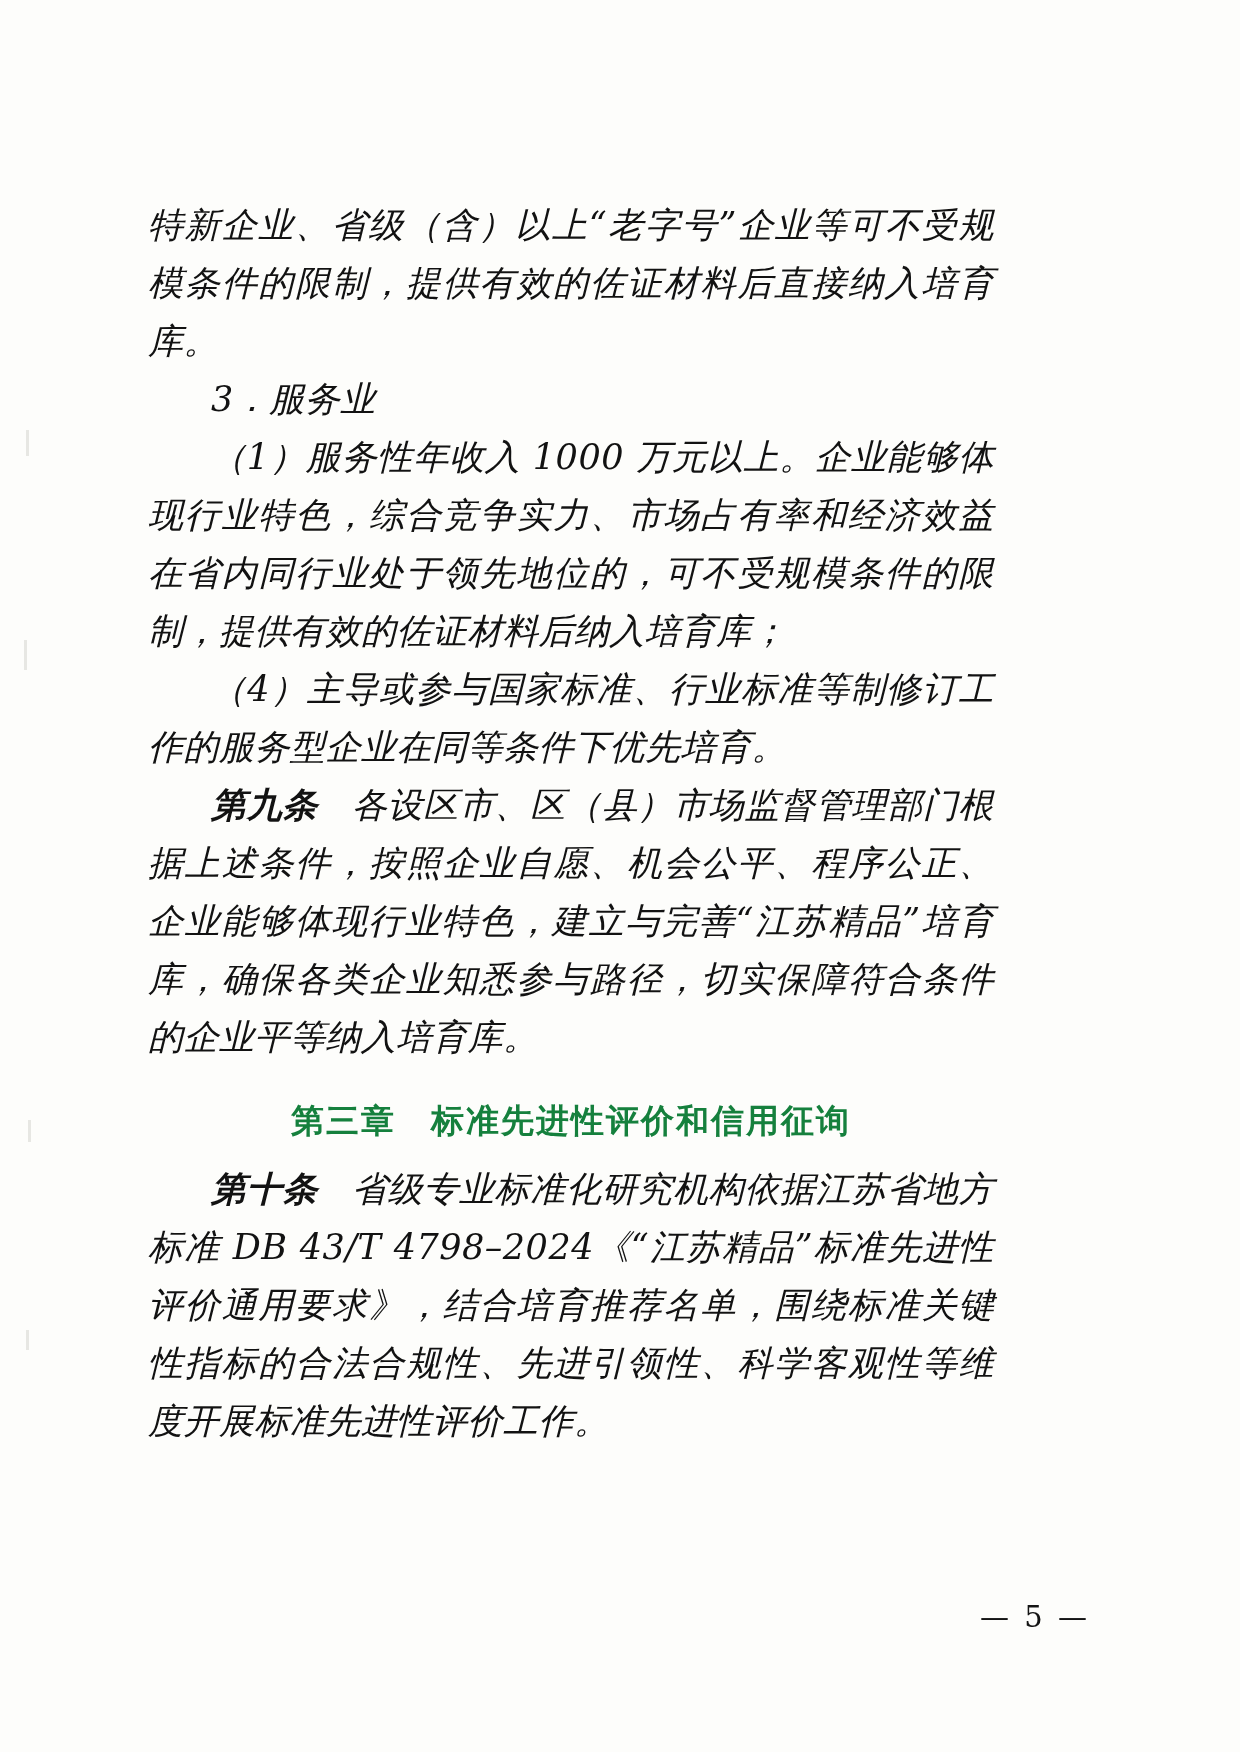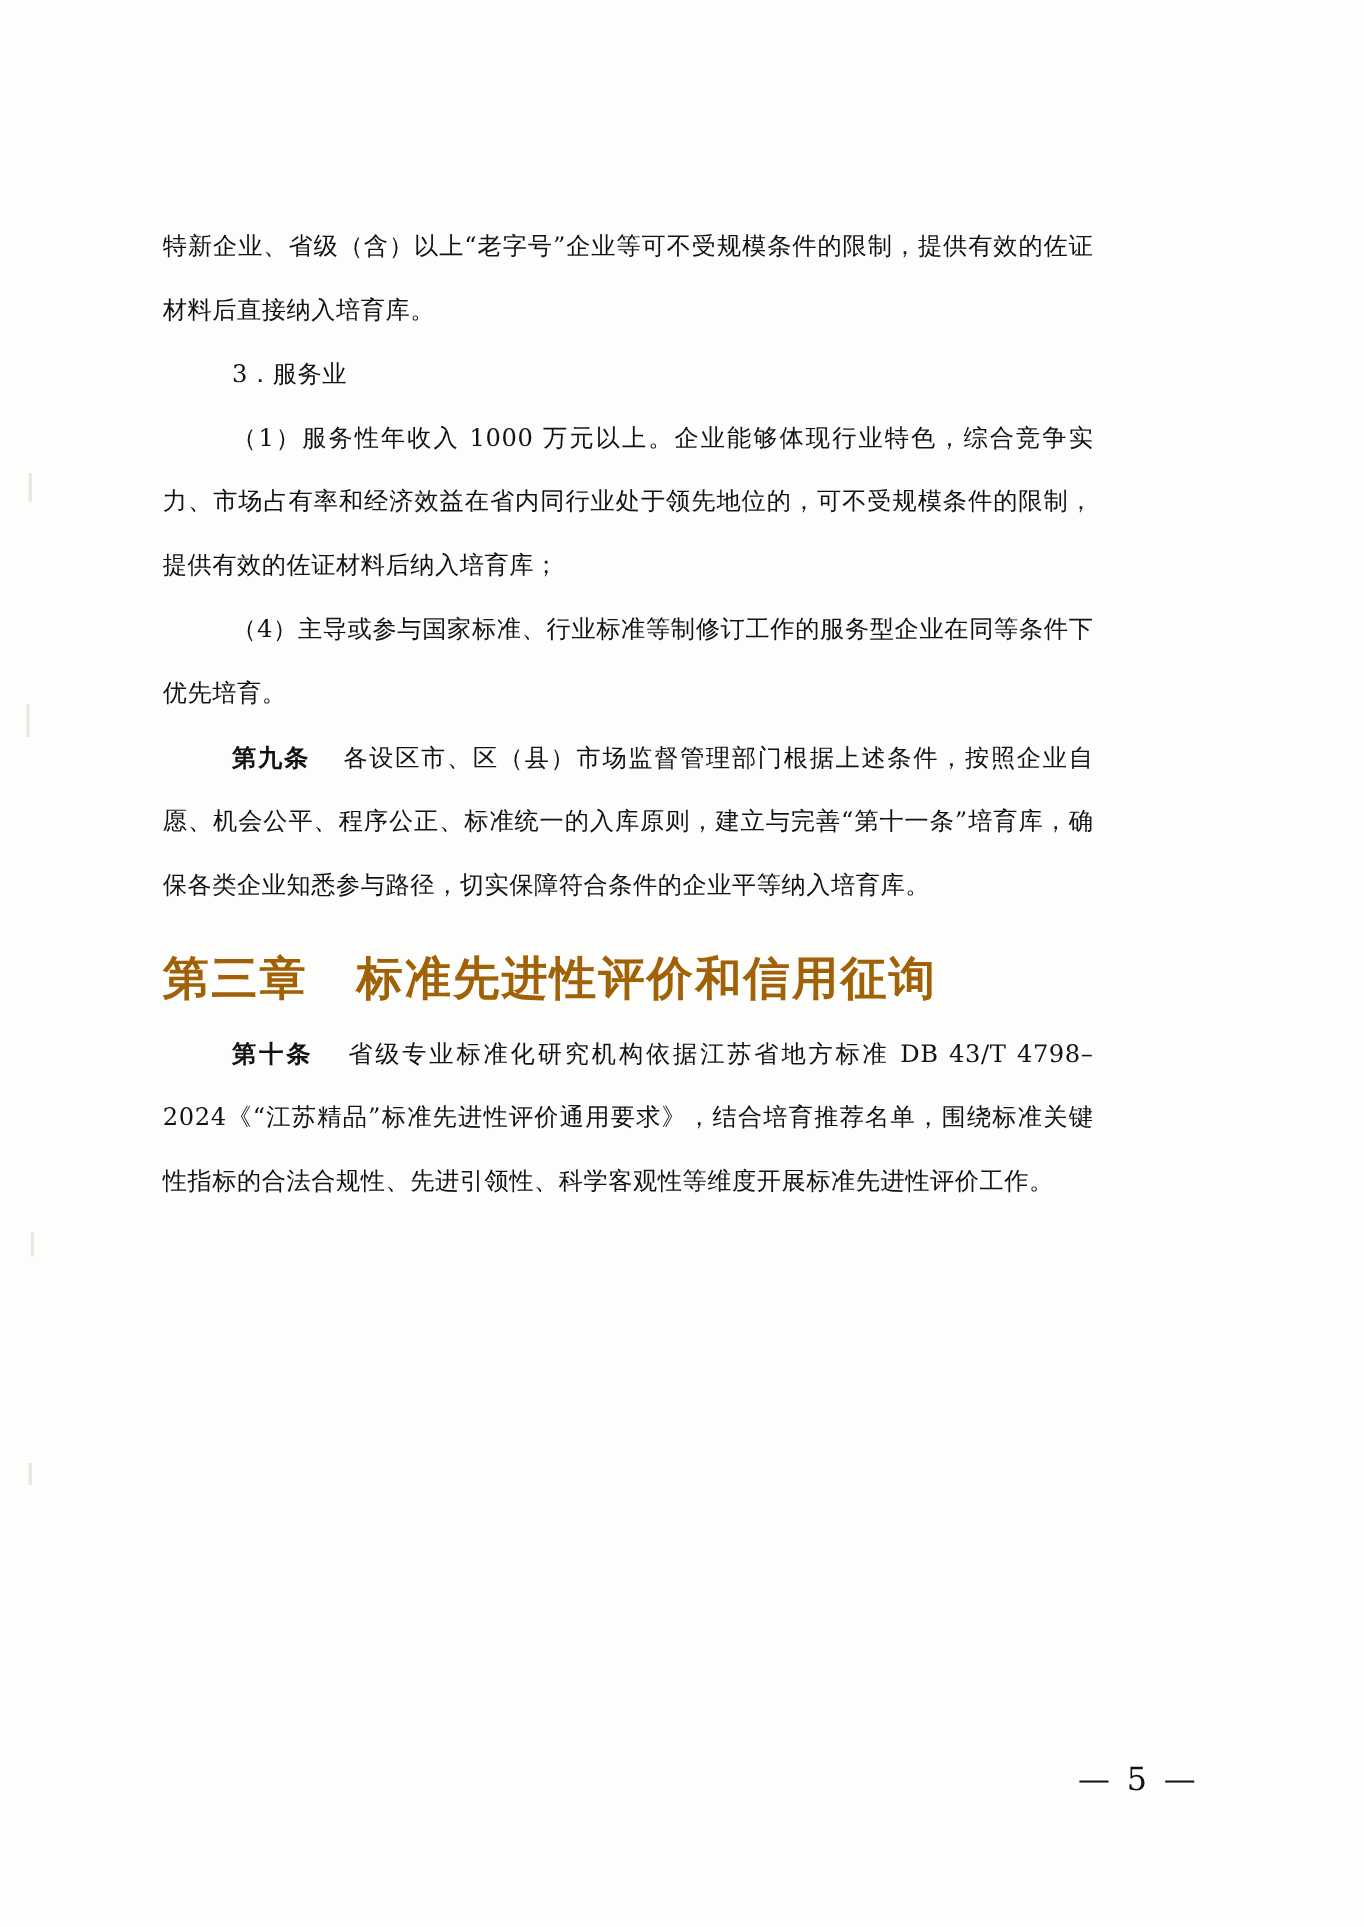--- a/index.html
+++ b/index.html
@@ -23,41 +23,42 @@
     background: #fdfdfb;
     overflow: hidden;
   }
   .content {
     position: absolute;
     left: 148px;
     top: 196px;
     width: 846px;
   }
   .para {
-    font-size: 22px;
+    font-size: 35px;
     line-height: 58px;
     letter-spacing: 0.5px;
     text-align: justify;
     text-justify: inter-ideograph;
     margin: 0;
     color: #121212;
+    font-style: italic;
   }
   .indent {
     text-indent: 63px;
   }
   .chapter-title {
-    font-size: 42px;
+    font-size: 33px;
     line-height: 58px;
-    text-align: left;
+    text-align: center;
     font-weight: bold;
     margin: 0;
     padding-top: 26px;
     padding-bottom: 10px;
     letter-spacing: 2px;
-    color: #a16207;
+    color: #15803d;
   }
   .bold-lead {
     font-weight: bold;
   }
   .page-number {
     position: absolute;
     right: 150px;
     bottom: 118px;
     font-size: 29px;
     letter-spacing: 3px;
@@ -88,21 +89,21 @@
     <p class="para">特新企业、省级（含）以上“老字号”企业等可不受规模条件的限制，提供有效的佐证材料后直接纳入培育库。</p>
 
     <p class="para indent">3．服务业</p>
 
     <p class="para indent">（1）服务性年收入 1000 万元以上。企业能够体现行业特色，综合竞争实力、市场占有率和经济效益在省内同行业处于领先地位的，可不受规模条件的限制，提供有效的佐证材料后纳入培育库；</p>
 
     <p class="para indent">（4）主导或参与国家标准、行业标准等制修订工作的服务型企业在同等条件下优先培育。</p>
 
     <p class="para indent">
       <span class="bold-lead">第九条</span>
-      <span style="margin-left:22px;">各设区市、区（县）市场监督管理部门根据上述条件，按照企业自愿、机会公平、程序公正、标准统一的入库原则，建立与完善“第十一条”培育库，确保各类企业知悉参与路径，切实保障符合条件的企业平等纳入培育库。</span>
+      <span style="margin-left:22px;">各设区市、区（县）市场监督管理部门根据上述条件，按照企业自愿、机会公平、程序公正、企业能够体现行业特色，建立与完善“江苏精品”培育库，确保各类企业知悉参与路径，切实保障符合条件的企业平等纳入培育库。</span>
     </p>
 
 
     <div class="chapter-title">第三章　标准先进性评价和信用征询</div>
 
     <p class="para indent">
       <span class="bold-lead">第十条</span>
       <span style="margin-left:22px;">省级专业标准化研究机构依据江苏省地方标准 DB 43/T 4798–2024《“江苏精品”标准先进性评价通用要求》，结合培育推荐名单，围绕标准关键性指标的合法合规性、先进引领性、科学客观性等维度开展标准先进性评价工作。</span>
     </p>
 

